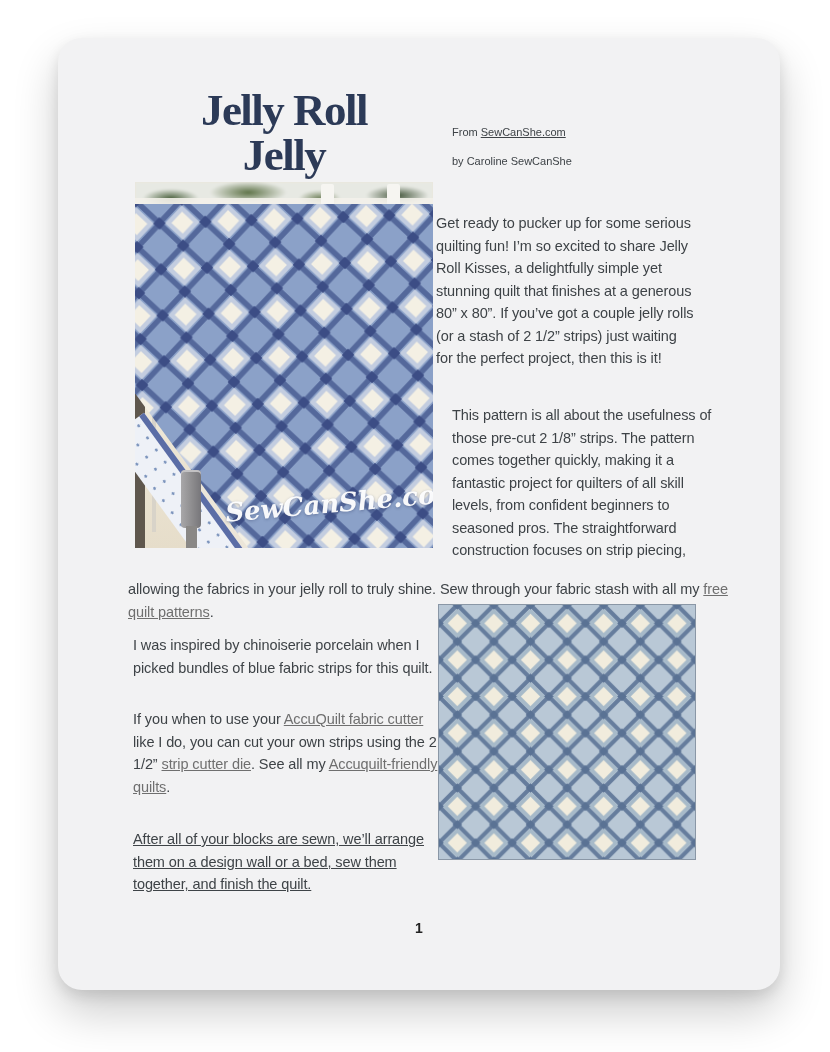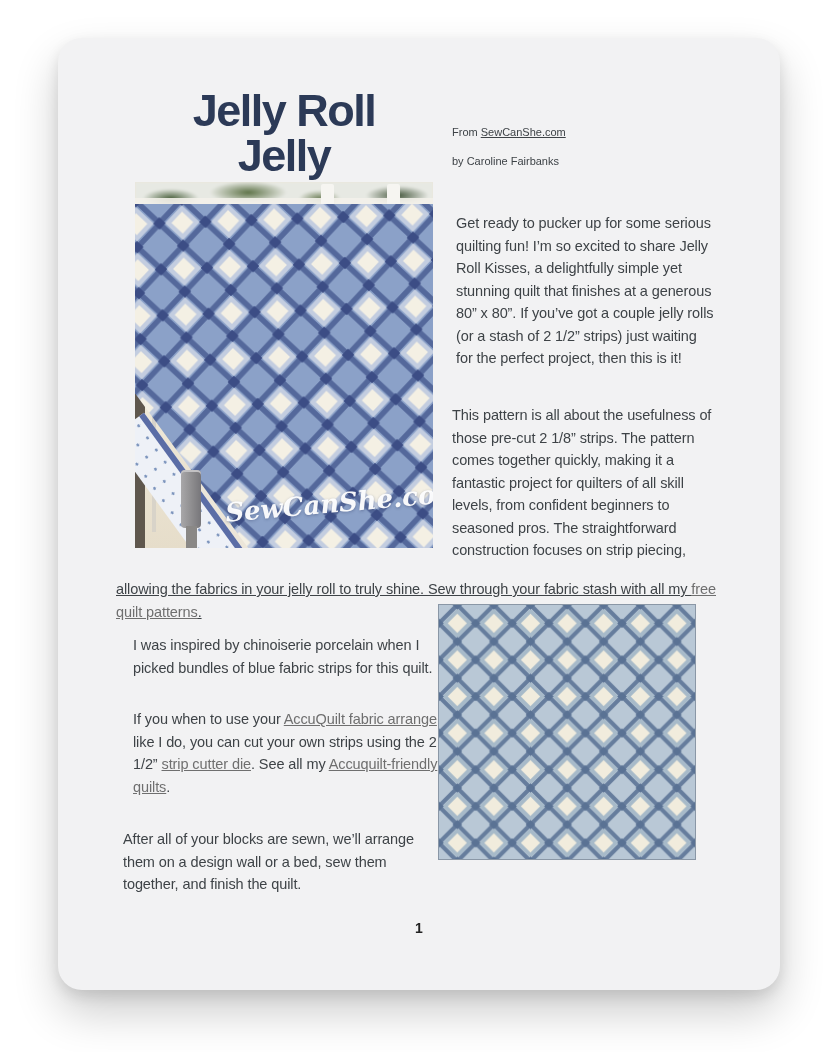--- a/index.html
+++ b/index.html
@@ -5,37 +5,37 @@
   html,body{margin:0;padding:0;background:#ffffff;width:830px;height:1052px;
     font-family:"Liberation Sans",sans-serif;}
   .stage{position:relative;width:830px;height:1052px;background:#ffffff;overflow:hidden;}
   .page-card{position:absolute;left:58px;top:38px;width:722px;height:952px;
     background:#f2f2f3;border-radius:24px;
     box-shadow:0 22px 45px rgba(0,0,0,.20), 0 6px 14px rgba(0,0,0,.10);}
   .abs{position:absolute;}
 
   
   #title-block{left:60px;top:50px;width:332px;text-align:center;
-    font-family:Liberation Sans, sans-serif;font-weight:700;color:#2c3a57;
+    font-family:Liberation Serif, serif;font-weight:700;color:#2c3a57;
     font-size:45px;line-height:45px;letter-spacing:-1.5px;}
 
   
   #byline{left:394px;top:88px;width:280px;font-size:11px;color:#3e4347;}
   #byline .line{margin:0 0 17px 0;}
   #byline a{color:#3e4347;text-decoration:underline;cursor:pointer;}
 
   
   .body-text{font-size:14.5px;line-height:22.5px;color:#3e4347;letter-spacing:-0.1px;}
   .body-text a{color:#6f6f6f;text-decoration:underline;cursor:pointer;}
-  #p1{left:398px;top:174px;width:260px;}
+  #p1{left:378px;top:174px;width:260px;}
   #p2{left:394px;top:366px;width:260px;}
-  #p2cont{left:58px;top:540px;width:600px;text-decoration:underline;}
+  #p2cont{left:70px;top:540px;width:600px;}
   #p3{left:75px;top:596px;width:312px;}
   #p4{left:75px;top:670px;width:312px;}
-  #p5{left:65px;top:790px;width:312px;}
+  #p5{left:75px;top:790px;width:312px;text-decoration:underline;}
 
   
   #page-number{left:0;top:882px;width:722px;text-align:center;
     font-size:14px;font-weight:700;color:#222;}
 
   
   #photo{left:77px;top:144px;width:298px;height:366px;overflow:hidden;
     background:#ece6d9;}
   .photo-sky{left:0;top:0;width:298px;height:30px;background-color:#e7e9e3;
     background-image:
@@ -120,32 +120,32 @@
       </div>
 
       <div class="abs binding"></div>
       <div class="abs pole-head"></div>
       <div class="abs pole-shaft"></div>
       <div class="abs" id="watermark">SewCanShe.com</div>
     </div>
 
     <div class="abs" id="byline">
       <p class="line"><span>From </span><a>SewCanShe.com</a></p>
-      <p class="line">by Caroline Fairbanks</p>
+      <p class="line">by Caroline SewCanShe</p>
     </div>
 
     <div class="abs body-text" id="p1">Get ready to pucker up for some serious quilting fun! I’m so excited to share Jelly Roll Kisses, a delightfully simple yet stunning quilt that finishes at a generous 80” x 80”. If you’ve got a couple jelly rolls (or a stash of 2 1/2” strips) just waiting for the perfect project, then this is it!</div>
 
     <div class="abs body-text" id="p2">This pattern is all about the usefulness of those pre-cut 2 1/8” strips. The pattern comes together quickly, making it a fantastic project for quilters of all skill levels, from confident beginners to seasoned pros. The straightforward construction focuses on strip piecing,</div>
 
     <div class="abs body-text" id="p2cont"><span>allowing the fabrics in your jelly roll to truly shine. Sew through your fabric stash with all my </span><a>free quilt patterns</a><span>.</span></div>
 
     <div class="abs body-text" id="p3">I was inspired by chinoiserie porcelain when I picked bundles of blue fabric strips for this quilt.</div>
 
-    <div class="abs body-text" id="p4"><span>If you when to use your </span><a>AccuQuilt fabric arrange</a><span> like I do, you can cut your own strips using the 2 1/2” </span><a>strip cutter die</a><span>. See all my </span><a>Accuquilt-friendly quilts</a><span>.</span></div>
+    <div class="abs body-text" id="p4"><span>If you when to use your </span><a>AccuQuilt fabric cutter</a><span> like I do, you can cut your own strips using the 2 1/2” </span><a>strip cutter die</a><span>. See all my </span><a>Accuquilt-friendly quilts</a><span>.</span></div>
 
     <div class="abs body-text" id="p5">After all of your blocks are sewn, we’ll arrange them on a design wall or a bed, sew them together, and finish the quilt.</div>
 
     <div class="abs" id="diagram">
       <svg width="256" height="254" viewBox="0 0 256 254" xmlns="http://www.w3.org/2000/svg">
         <defs>
           <pattern id="pd" width="36.6" height="36.6" patternUnits="userSpaceOnUse">
             <rect width="36.6" height="36.6" fill="#b9c8d6"></rect>
             <g transform="translate(18.3 18.3) rotate(45)">
               <rect x="-13" y="-13" width="26" height="26" fill="none" stroke="#667d9d" stroke-width="4.2"></rect>

